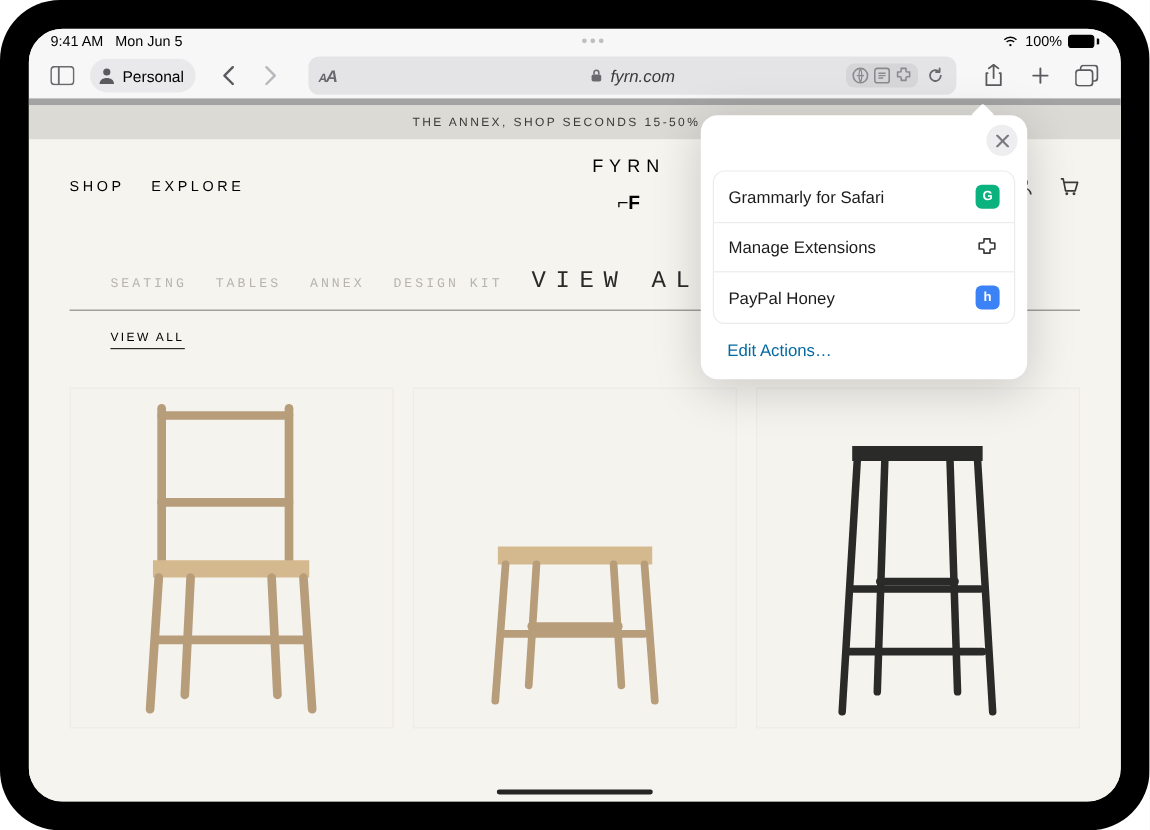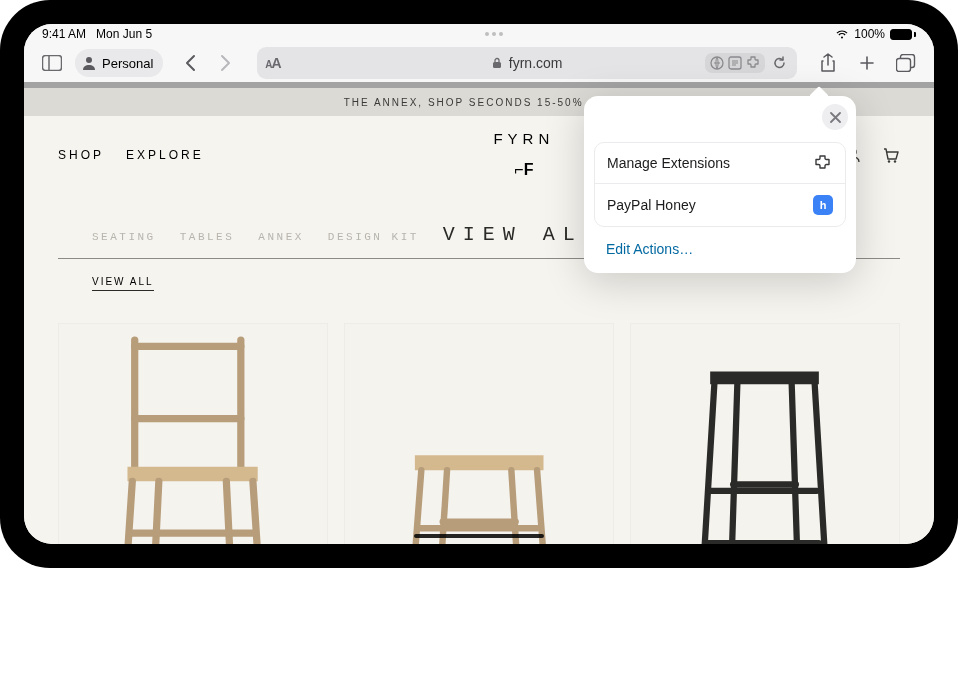--- a/index.html
+++ b/index.html
@@ -1,20 +1,20 @@
 <!DOCTYPE html>
 <html><head>
   <meta charset="utf-8">
   <style>
     * { margin:0; padding:0; box-sizing:border-box; font-family: -apple-system, BlinkMacSystemFont, "SF Pro", "Helvetica Neue", Arial, sans-serif; -webkit-font-smoothing:antialiased; }
     body { background:#fff; }
 
     
     .device {
-      width:958px; height:568px;
+      width:958px; height:692px;
       background:#000;
       border-radius:50px;
       padding:24px;
       position:relative;
       overflow:hidden;
     }
     .screen {
       width:100%; height:100%;
       background:#f7f5f0;
       border-radius:28px;
@@ -75,20 +75,21 @@
     .addr-bar{
       flex:1;
       height:32px;
       background:#e4e4e6;
       border-radius:9px;
       display:flex;
       align-items:center;
       justify-content:center;
       position:relative;
       margin:0 8px;
+      font-style:italic;
     }
     .addr-left{position:absolute;left:8px;display:flex;align-items:center;gap:6px;color:#6a6a6e;}
     .addr-center{display:flex;align-items:center;gap:7px;font-size:14px;color:#3a3a3c;}
     .addr-right{position:absolute;right:6px;display:flex;align-items:center;gap:2px;}
     .addr-pill{display:flex;align-items:center;gap:2px;background:#d6d6d8;border-radius:7px;padding:2px 4px;}
 
     
     .page{position:absolute;top:64px;left:0;right:0;bottom:0;background:#f6f4ef;overflow:hidden;}
     .promo{height:28px;background:#dcdad5;display:flex;align-items:center;justify-content:center;font-size:10px;letter-spacing:2px;color:#3a3a38;}
     .header{
@@ -381,20 +382,24 @@
     </div>
 
     <div class="popover">
       <div class="pop-close">
         <svg width="11" height="11" viewBox="0 0 11 11">
             <path d="M1 1l9 9M10 1L1 10" stroke="#7a7a7e" stroke-width="1.8" stroke-linecap="round"></path>
           </svg>
       </div>
       <div class="pop-list">
         <div class="pop-item">
+          <span>Grammarly for Safari</span>
+          <span class="pop-icon" style="background:#0ab27d;color:#ffffff;">G</span>
+        </div>
+        <div class="pop-item">
           <span>Manage Extensions</span>
           <svg width="20" height="18" viewBox="0 0 20 18">
               <path d="M7 2h5v2.2a1.3 1.3 0 001.3 1.3H16v5h-2.7A1.3 1.3 0 0012 11.8V14H7v-2.2A1.3 1.3 0 005.7 10.5H3v-5h2.7A1.3 1.3 0 007 4.2V2z" fill="none" stroke="#3a3a3c" stroke-width="1.4" stroke-linejoin="round"></path>
             </svg>
         </div>
         <div class="pop-item">
           <span>PayPal Honey</span>
           <span class="pop-icon" style="background:#3b82f6;color:#ffffff;">h</span>
         </div>
       </div>

